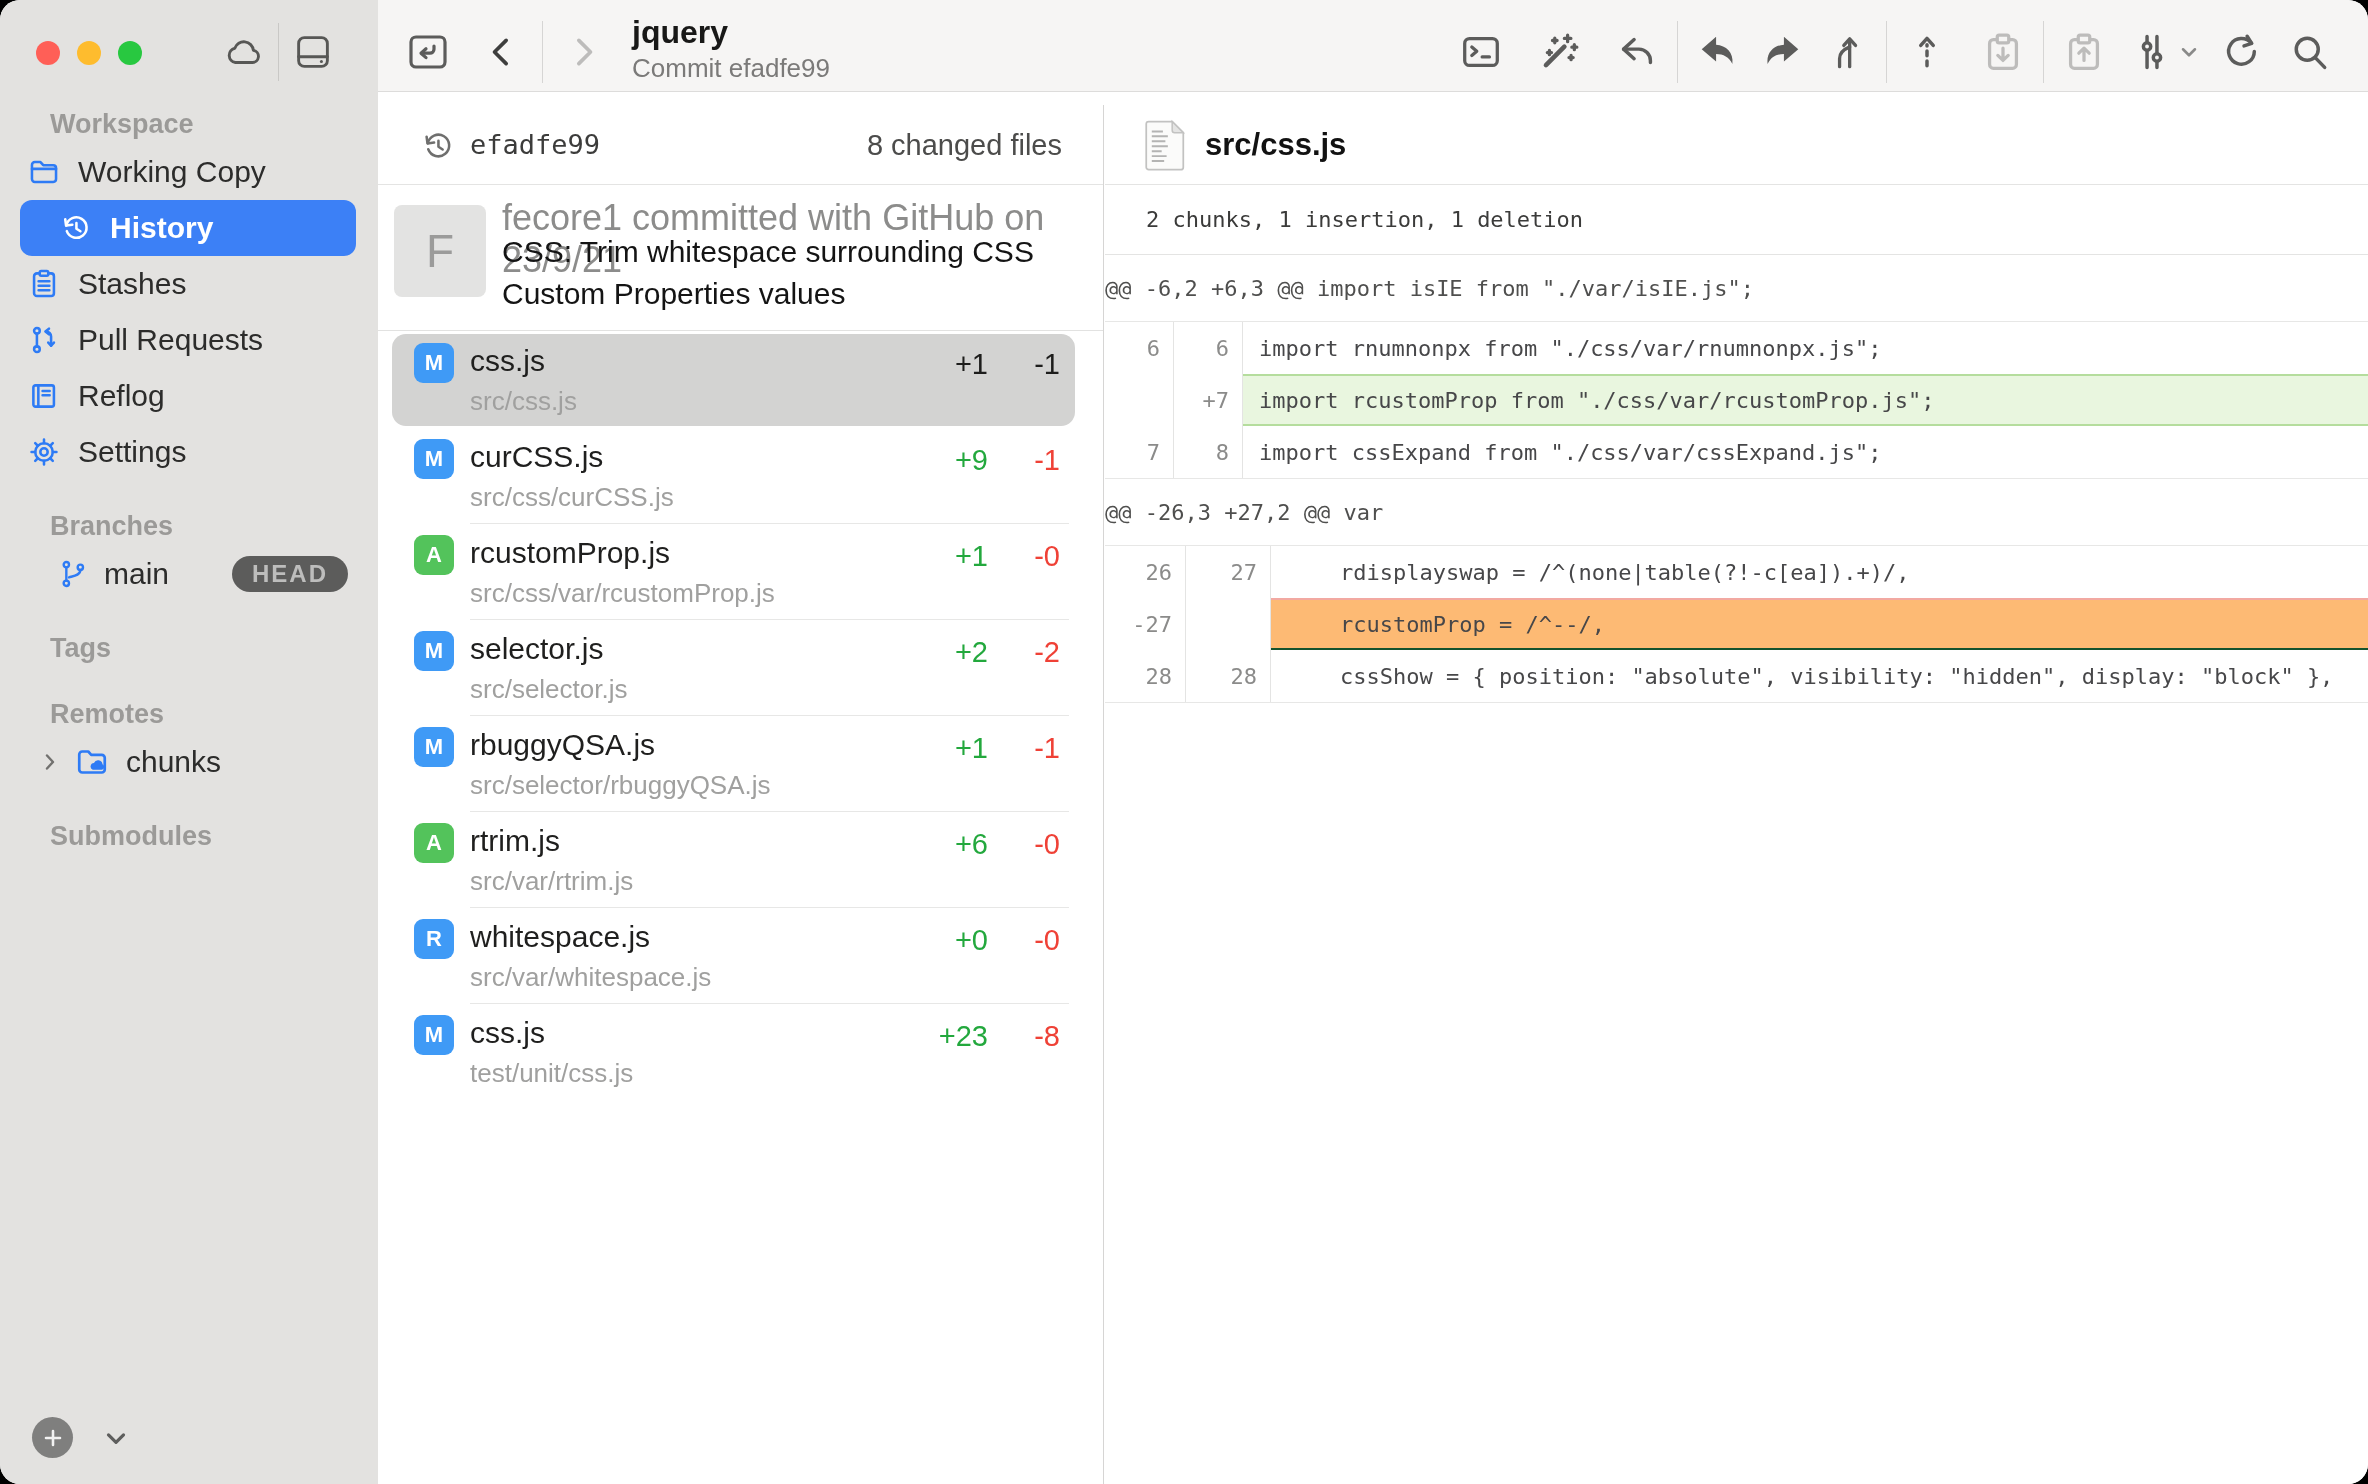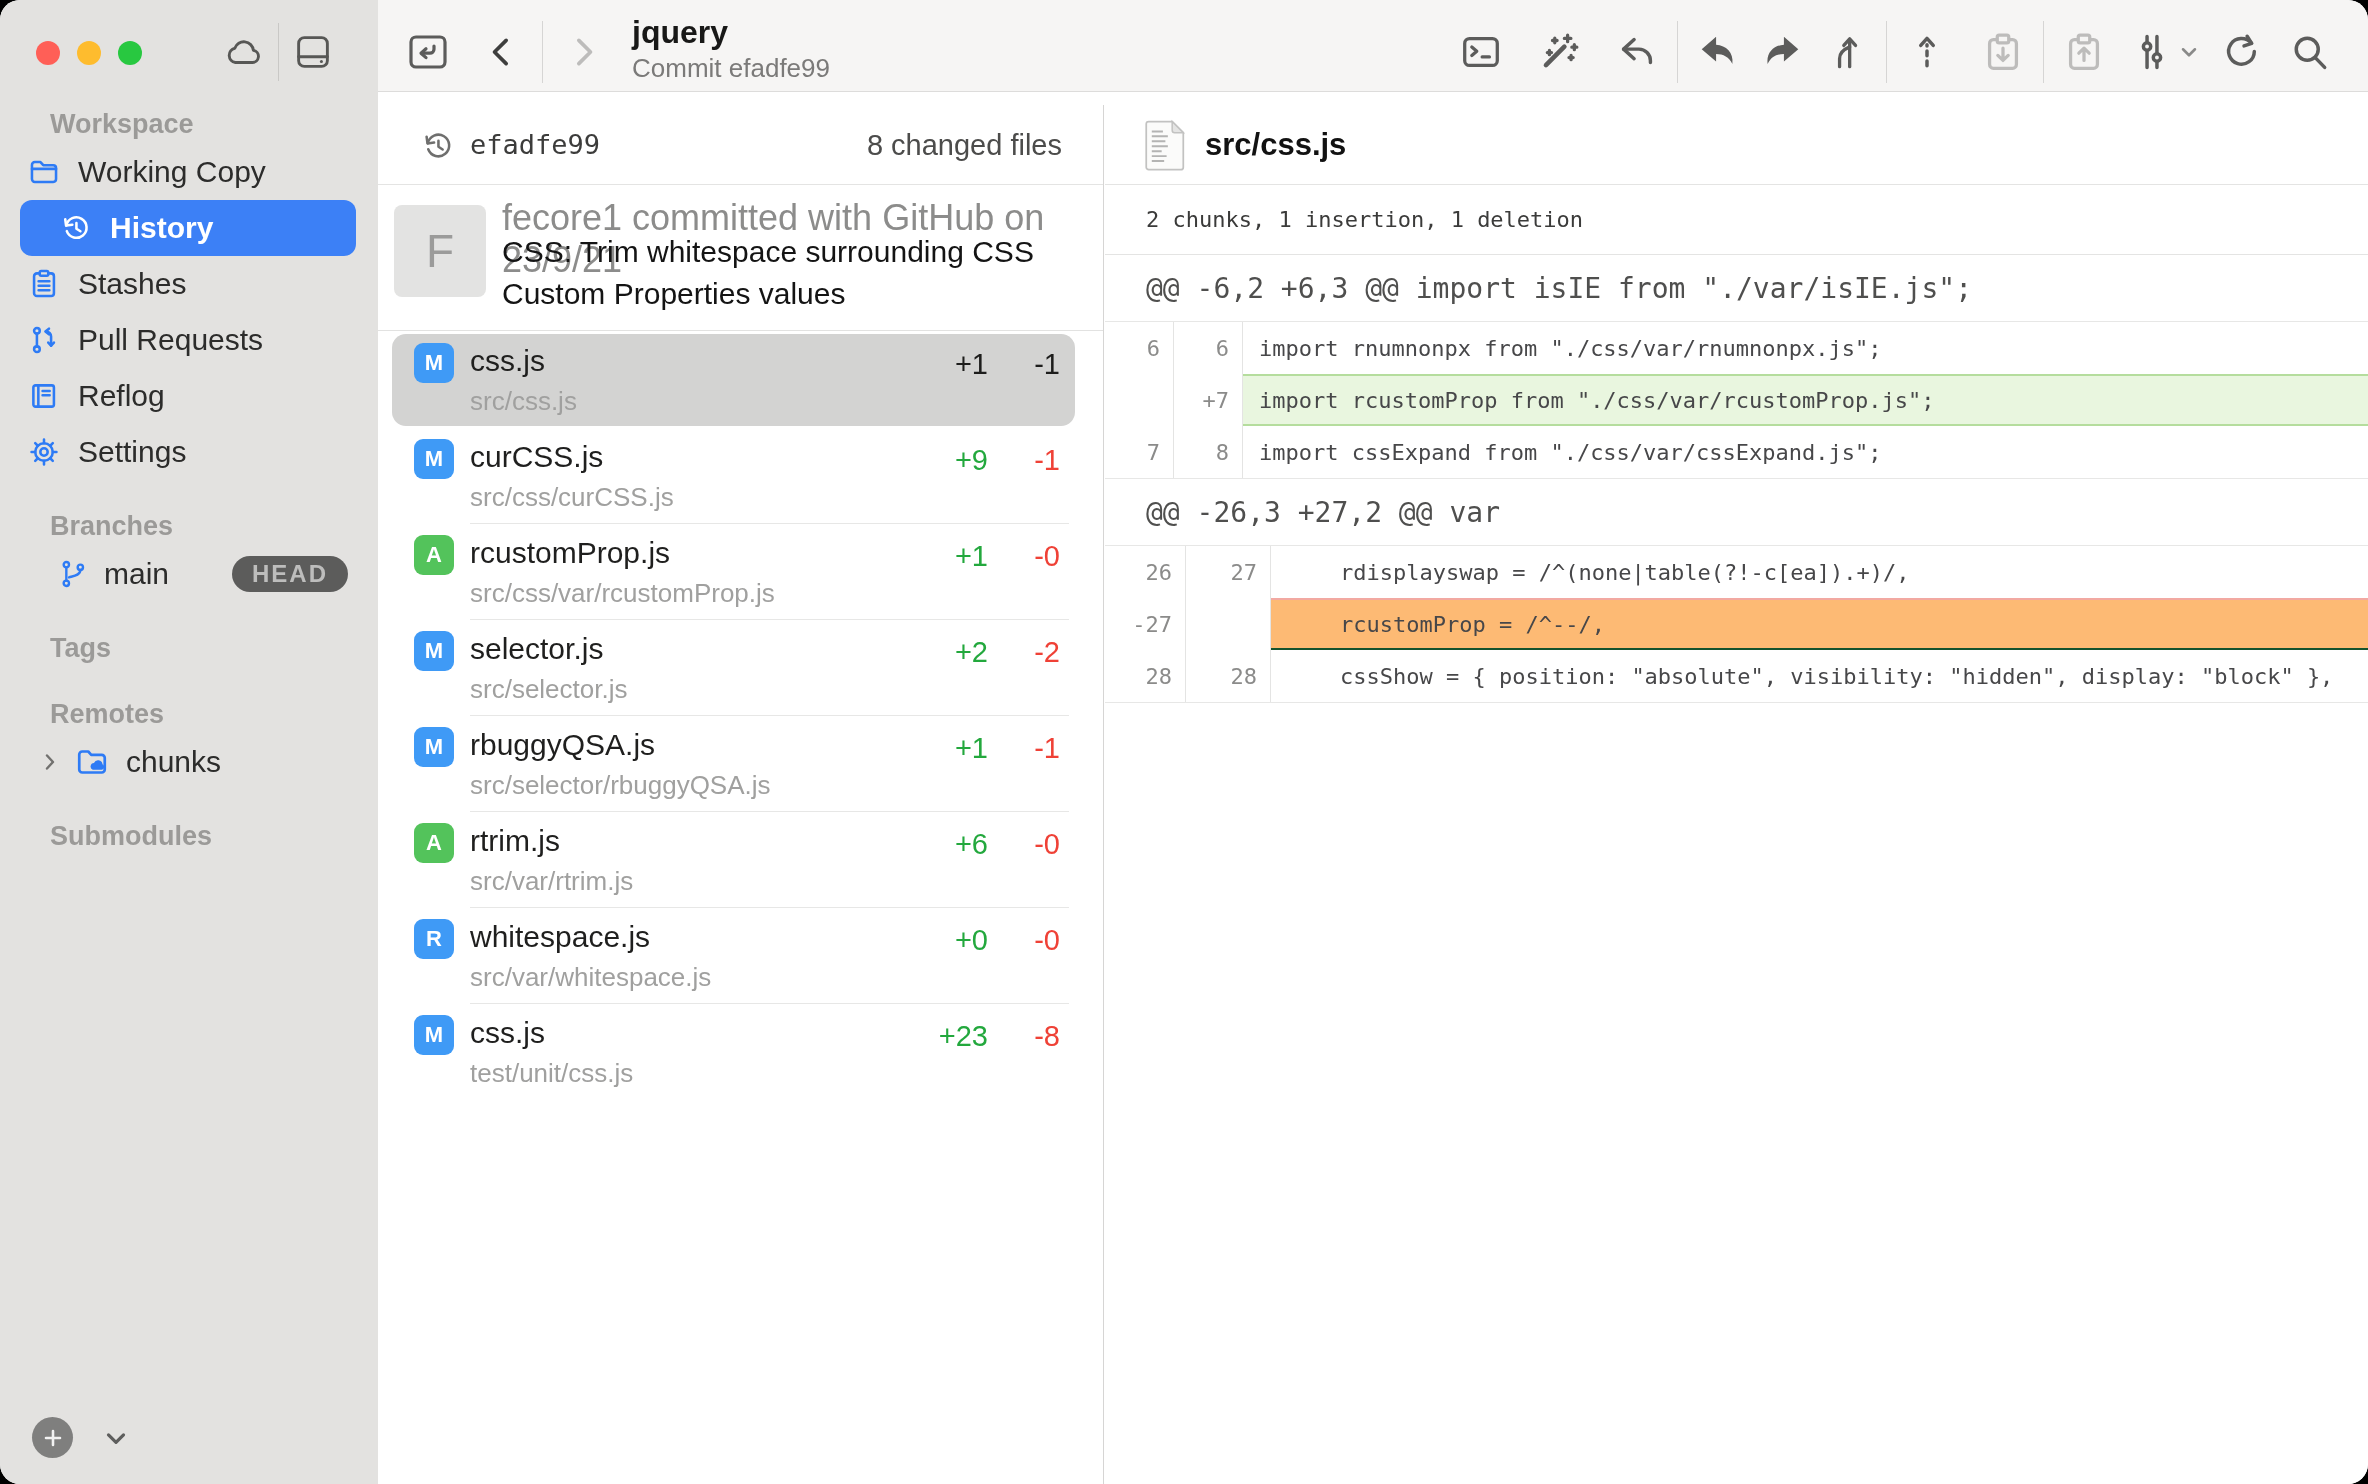--- a/index.html
+++ b/index.html
@@ -75,21 +75,21 @@
   .file-row.selected .stat-add,.file-row.selected .stat-del{color:#1d1d1c;}
   
   .diff-panel{position:absolute;left:1105px;top:105px;right:0;bottom:0;background:#fff;
     font-family:"DejaVu Sans Mono",monospace;}
   .dp-header{position:relative;height:80px;border-bottom:1px solid #e4e4e3;}
   .doc-icon{position:absolute;left:40px;top:14px;}
   .dp-file{position:absolute;left:100px;top:22px;font-family:"Liberation Sans",sans-serif;
     font-size:31px;font-weight:700;color:#121212;}
   .dp-info{height:70px;display:flex;align-items:center;padding-left:41px;border-bottom:1px solid #e4e4e3;
     font-size:22px;color:#3b3b3a;}
-  .chunk-header{height:66px;display:flex;align-items:center;padding-left:41px;font-size:28px;color:#4f4f4e;
+  .chunk-header{height:66px;display:flex;align-items:center;font-size:22px;color:#4f4f4e;
     white-space:pre;}
   .code-block{border-top:1px solid #e7e7e6;border-bottom:1px solid #e7e7e6;}
   .code-row{display:grid;height:52px;}
   .gut{border-right:1px solid #e4e4e3;display:flex;align-items:center;justify-content:flex-end;
     padding-right:13px;font-size:22px;color:#8b8b8a;background:#fff;}
   .code{display:flex;align-items:center;padding-left:16px;font-size:22px;color:#474749;white-space:pre;tab-size:4;}
   .code-row.added .code{background:#e9f6df;border-top:2px solid #b5dd9d;border-bottom:2px solid #b5dd9d;}
   .code-row.deleted .code{background:#fdba74;border-top:2px solid #f2a9a2;border-bottom:2px solid #14532d;text-align:center;}
 </style>
 </head>

